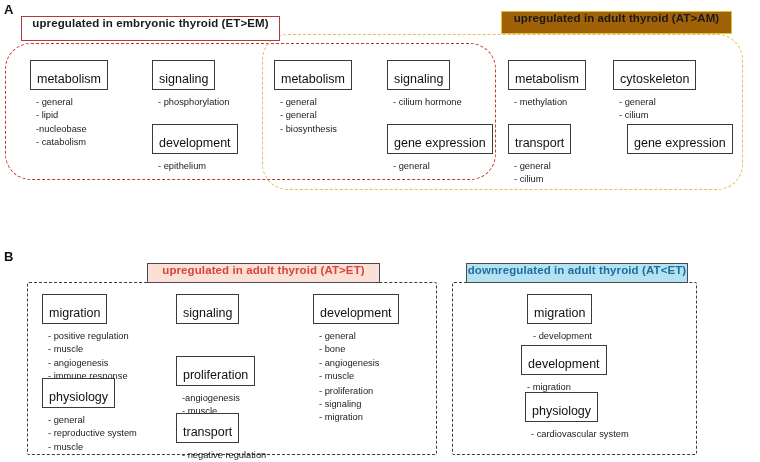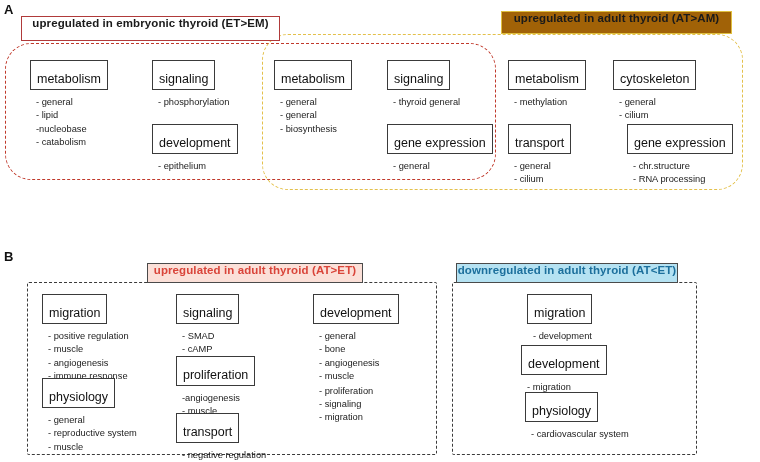--- a/index.html
+++ b/index.html
@@ -96,21 +96,21 @@
   <ul>
     <li>- general</li>
     <li>- general</li>
     <li>- biosynthesis</li>
   </ul>
 </div>
 
 <div class="grp" style="left:387px;top:60px;">
   <div class="title">signaling</div>
   <ul>
-    <li>- thyroid general</li>
+    <li>- cilium hormone</li>
   </ul>
 </div>
 
 <div class="grp" style="left:387px;top:124px;">
   <div class="title">gene expression</div>
   <ul>
     <li>- general</li>
   </ul>
 </div>
 
@@ -132,35 +132,31 @@
 <div class="grp" style="left:613px;top:60px;">
   <div class="title">cytoskeleton</div>
   <ul>
     <li>- general</li>
     <li>- cilium</li>
   </ul>
 </div>
 
 <div class="grp" style="left:627px;top:124px;">
   <div class="title">gene expression</div>
-  <ul>
-    <li>- chr.structure</li>
-    <li>- RNA processing</li>
-  </ul>
 </div>
 
 <div class="panel-letter" style="left:4px;total:0;top:249px;">B</div>
 
 <div class="region black" style="left:27px;top:282px;width:410px;height:173px;"></div>
 <div class="region black" style="left:452px;top:282px;width:245px;height:173px;"></div>
 
-<div class="chip pink-chip" style="left:147px;top:263px;width:216px;height:20px;">
+<div class="chip pink-chip" style="left:147px;top:263px;width:233px;height:20px;">
   <span>upregulated in adult thyroid (AT&gt;ET)</span>
 </div>
-<div class="chip blue-chip" style="left:456px;top:263px;width:222px;height:20px;">
+<div class="chip blue-chip" style="left:466px;top:263px;width:222px;height:20px;">
   <span>downregulated in adult thyroid (AT&lt;ET)</span>
 </div>
 
 <div class="grp" style="left:42px;top:294px;">
   <div class="title">migration</div>
   <ul>
     <li>- positive regulation</li>
     <li>- muscle</li>
     <li>- angiogenesis</li>
     <li>- immune response</li>
@@ -171,24 +167,20 @@
   <div class="title">physiology</div>
   <ul>
     <li>- general</li>
     <li>- reproductive system</li>
     <li>- muscle</li>
   </ul>
 </div>
 
 <div class="grp" style="left:176px;top:294px;">
   <div class="title">signaling</div>
-  <ul>
-    <li>- SMAD</li>
-    <li>- cAMP</li>
-  </ul>
 </div>
 
 <div class="grp" style="left:176px;top:356px;">
   <div class="title">proliferation</div>
   <ul>
     <li>-angiogenesis</li>
     <li>- muscle</li>
   </ul>
 </div>
 

